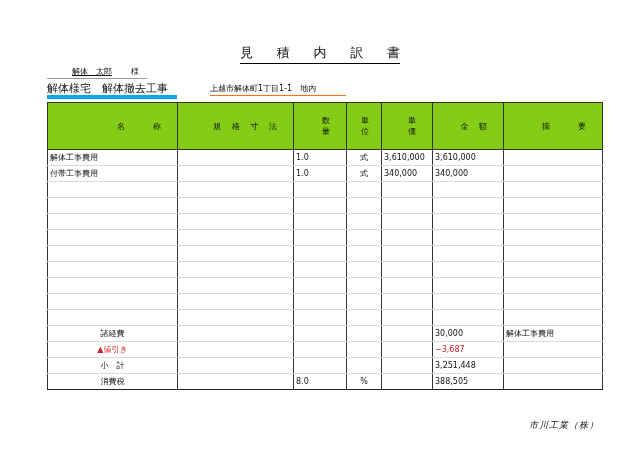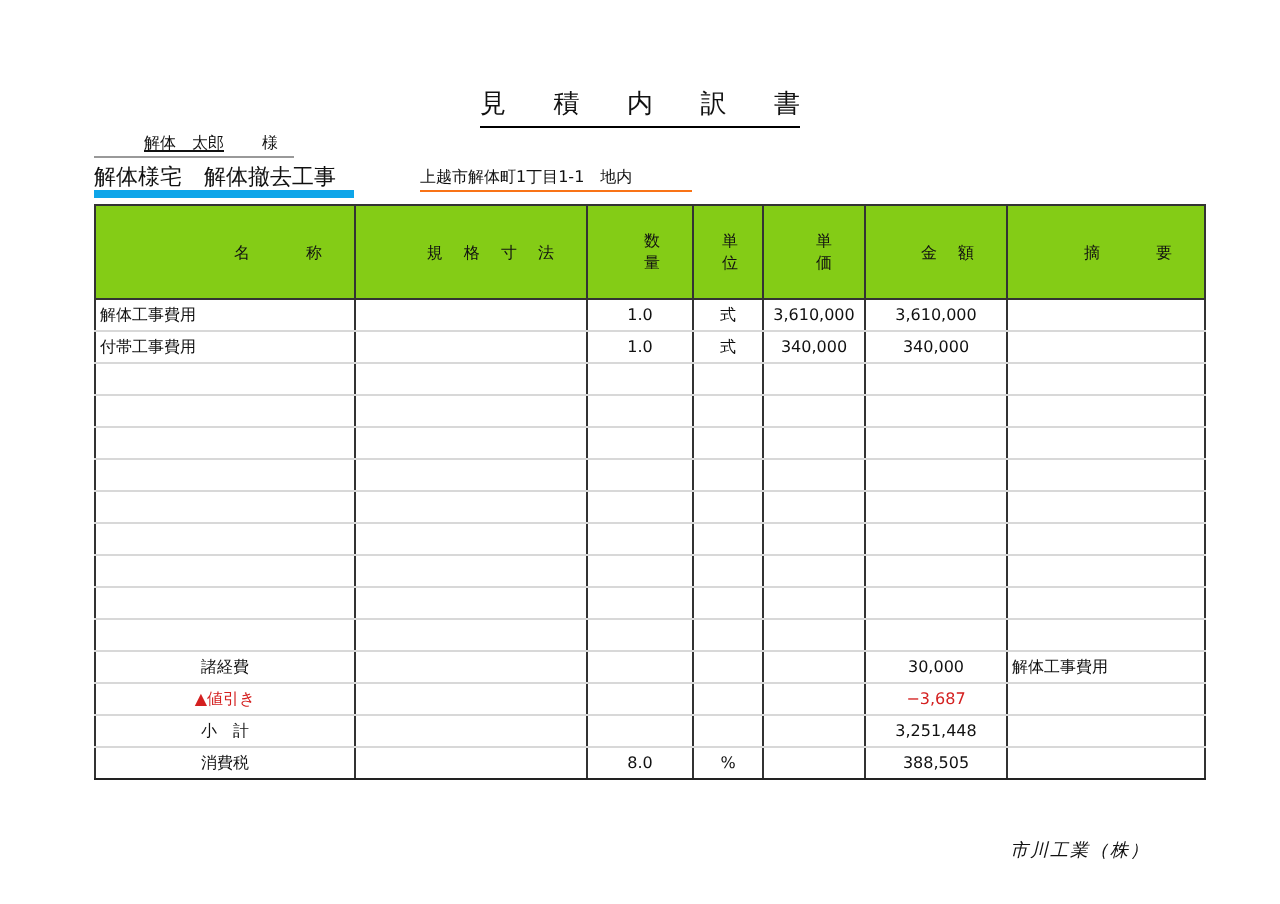--- a/index.html
+++ b/index.html
@@ -23,26 +23,26 @@
   table.est col.c2 { width:116px; }
   table.est col.c3 { width:53px; }
   table.est col.c4 { width:35px; }
   table.est col.c5 { width:51px; }
   table.est col.c6 { width:71px; }
   table.est col.c7 { width:99px; }
   table.est th { background:#84cc16; font-weight:normal; height:15px; padding:12px;
                  border:1px solid #333; text-align:right; letter-spacing:4px; font-size:8px; }
   table.est td { height:15px; padding:0 2px; border-left:1px solid #333; border-right:1px solid #333;
                  border-bottom:1px solid #d8d8d8; white-space:nowrap; overflow:hidden; line-height:15px; }
-  td.num { text-align:center; }
+  td.num { text-align:left; }
   td.ctr { text-align:center; }
   td.red { color:#d42020; }
   tr.total td { border-top:2.5px double #333; border-bottom:1px solid #222; height:15px; }
   tr.tax td { border-bottom:1px solid #222; }
-  .company { position:absolute; left:505px; top:419px; font-size:9px; font-style:italic; letter-spacing:1px; }
+  .company { position:absolute; left:529px; top:419px; font-size:9px; font-style:italic; letter-spacing:1px; }
 </style>
 </head>
 <body>
 
 <div class="title">
   <span>見</span>
   <span>積</span>
   <span>内</span>
   <span>訳</span>
   <span>書</span>

